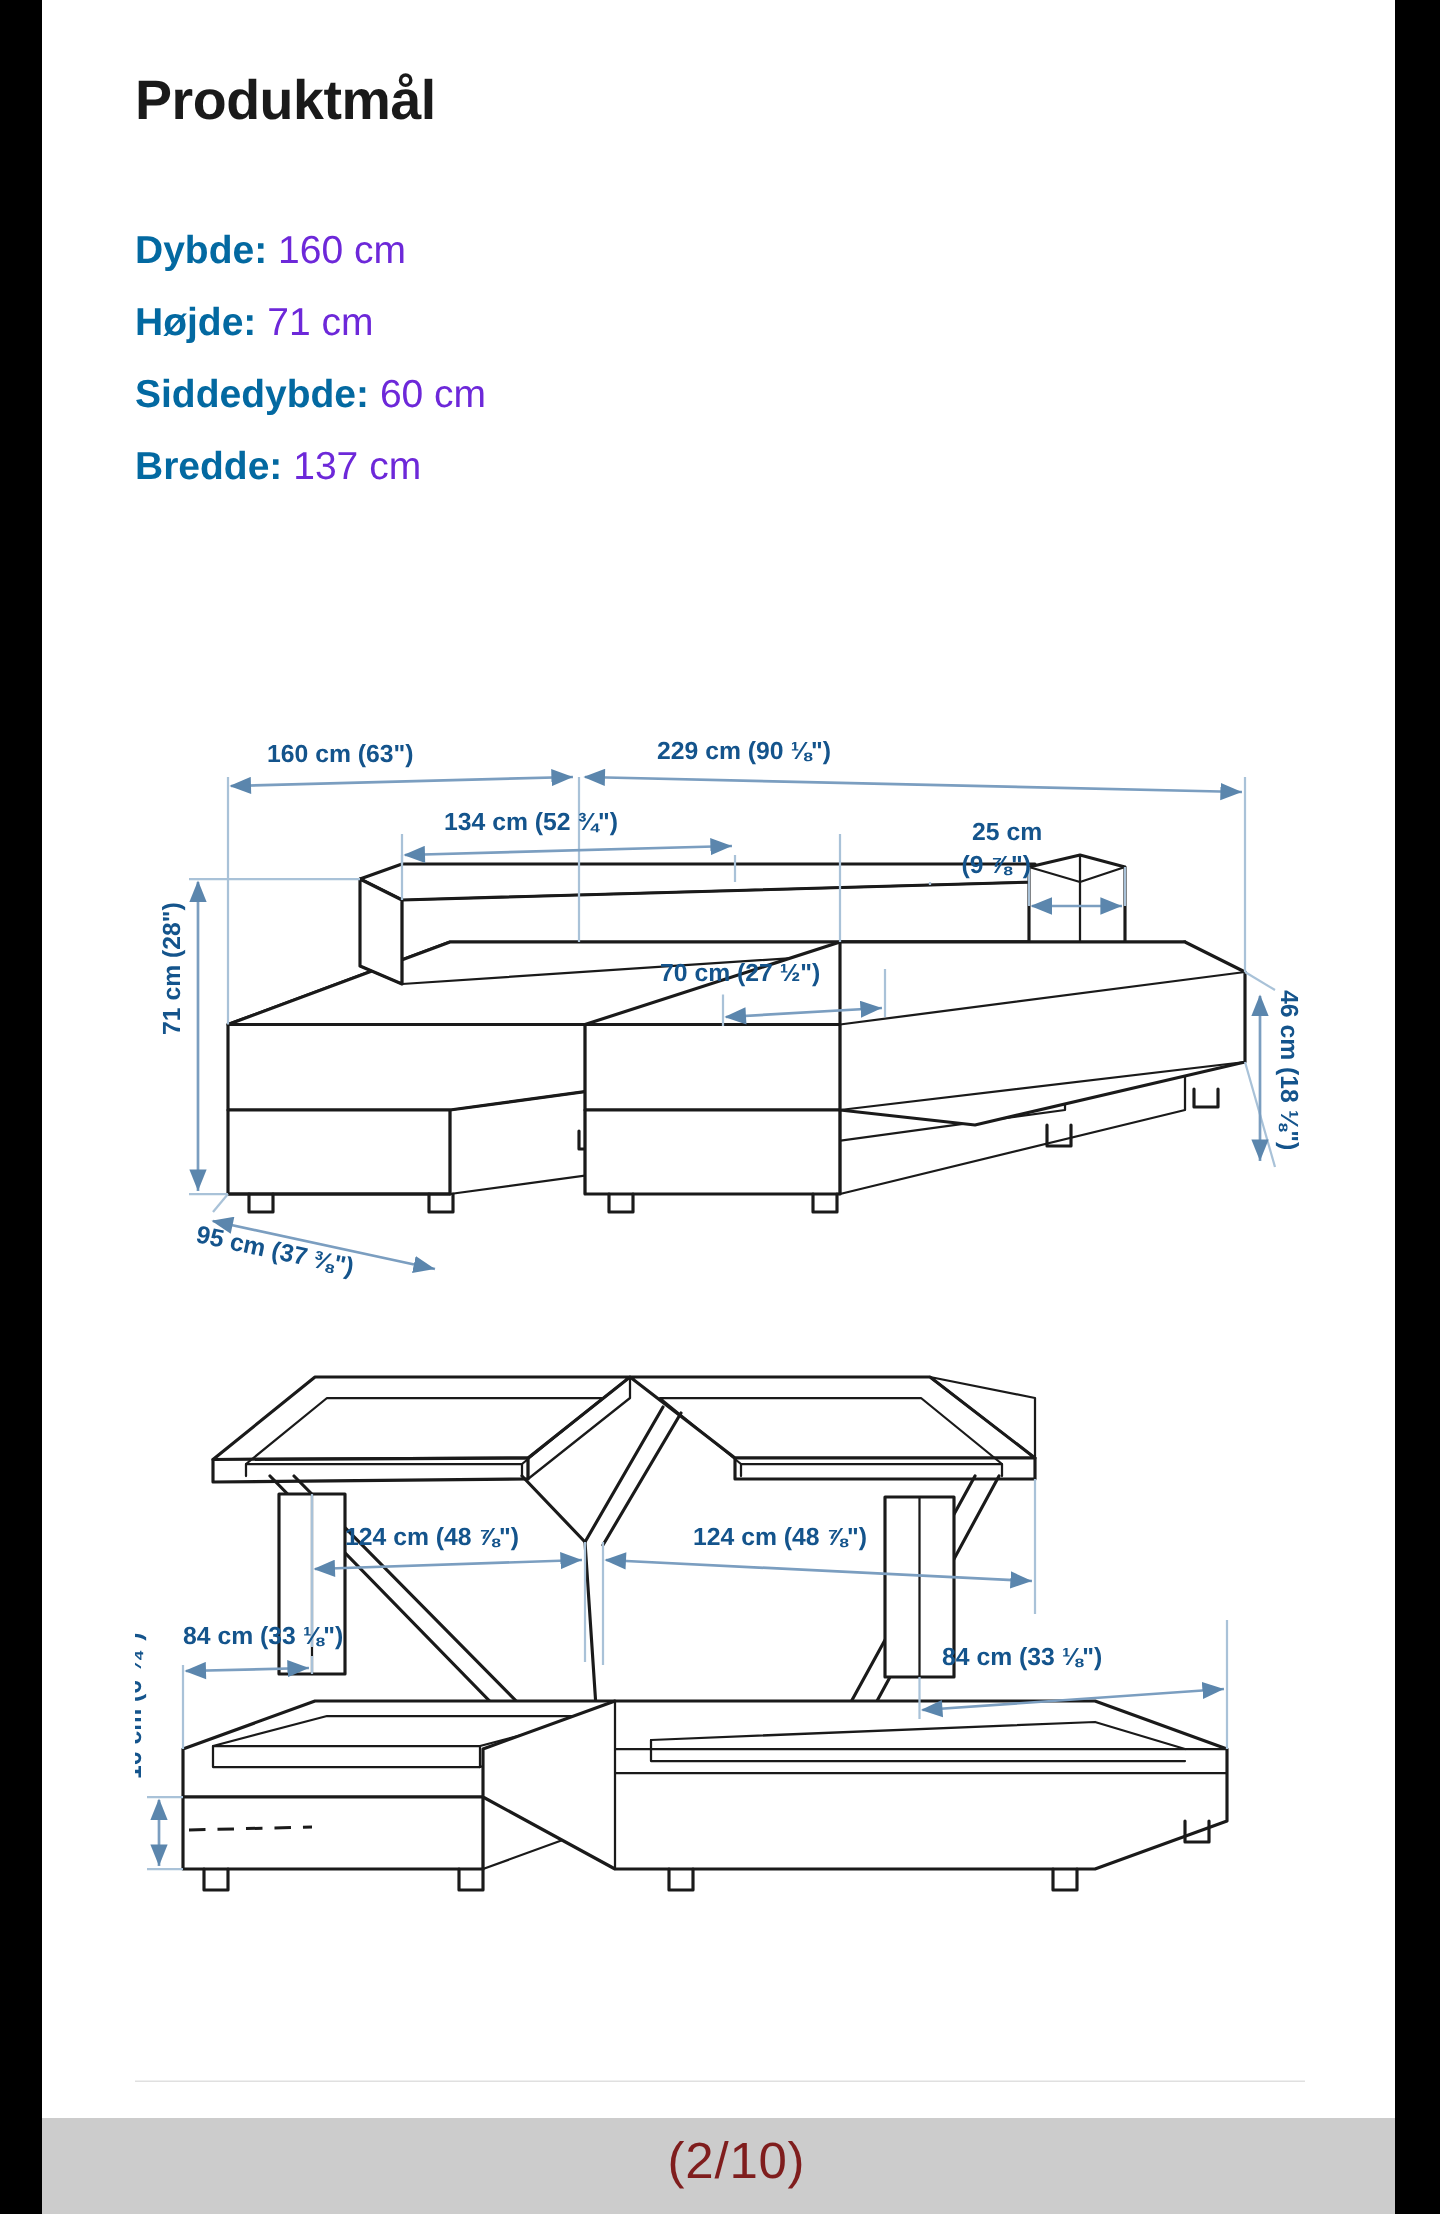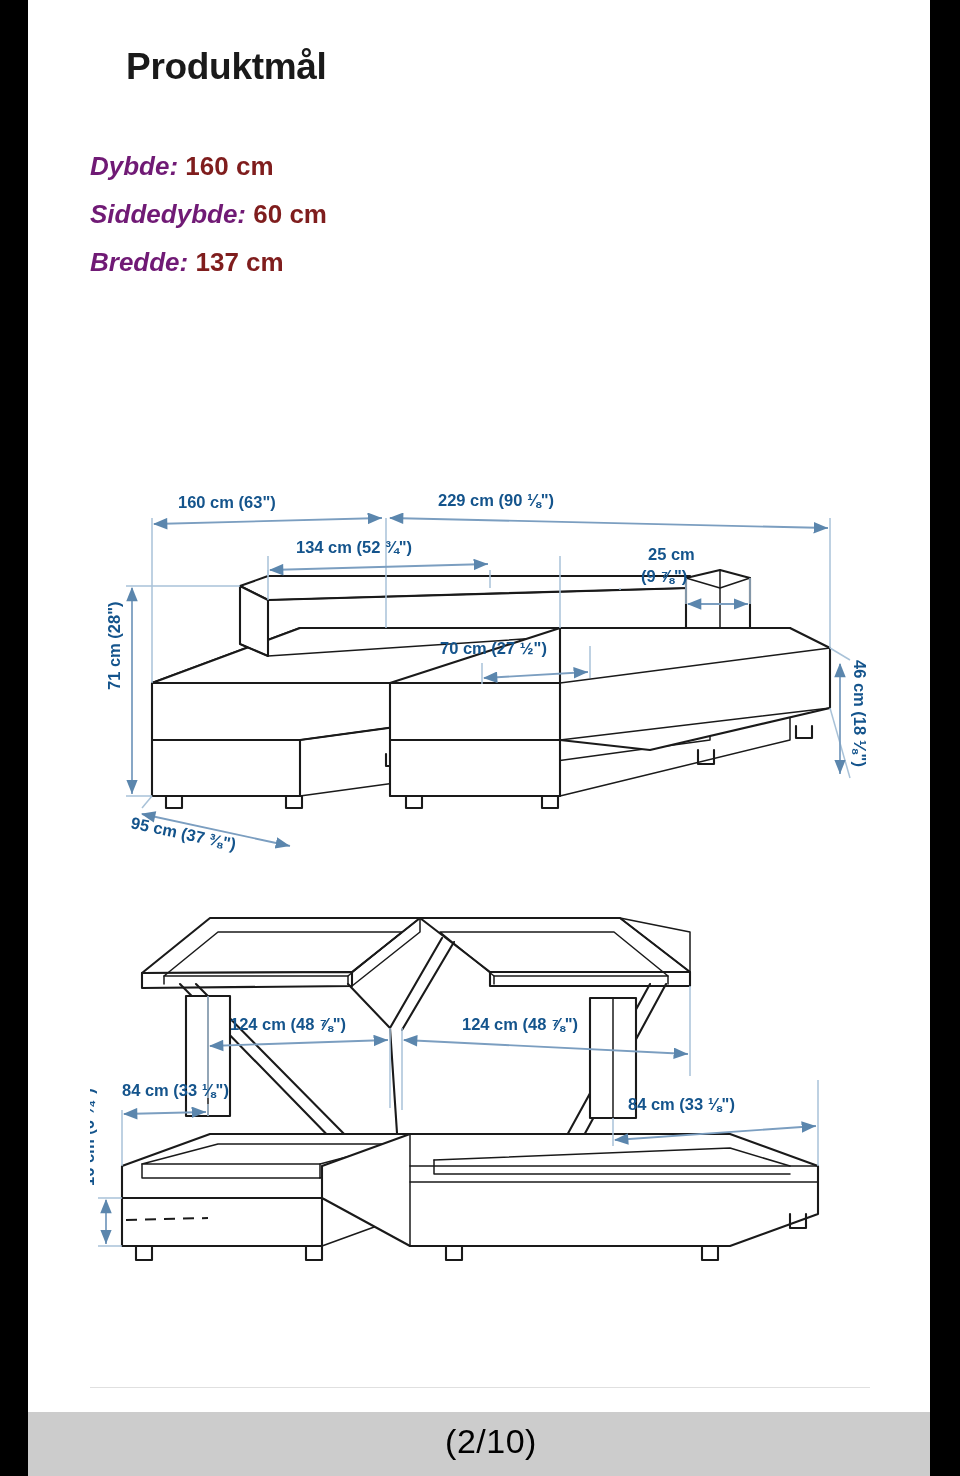--- a/index.html
+++ b/index.html
@@ -15,31 +15,30 @@
   #page {
     position:absolute; left:28px; top:0; width:902px; height:1476px;
     background:#ffffff; overflow:hidden;
   }
 
   
   .page-title {
     position:absolute; left:62px; top:46px;
     font-size:37px; font-weight:bold; color:#1a1a1a;
     letter-spacing:-0.3px;
-    margin-left:36px;
   }
 
   
   .spec-list { position:absolute; left:62px; top:153px; width:700px; }
   .spec-row {
     font-size:26px; color:#3d3d3d; line-height:1.0;
     margin-bottom:22px; white-space:nowrap;
   }
-  .spec-label { font-weight:bold; color:#701a75;font-style:italic; }
-  .spec-value { font-weight:bold; color:#7f1d1d; }
+  .spec-label { font-weight:bold; color:#0369a1; }
+  .spec-value { font-weight:normal; color:#6d28d9; }
 
   
   #diagram {
     position:absolute; left:62px; top:478px;
     width:780px; height:810px;
   }
   #diagram svg { display:block; width:780px; height:810px; }
 
   
   .divider {
@@ -50,39 +49,43 @@
   
   .bottom-bar {
     position:absolute; left:0; top:1412px; width:902px; height:64px;
     background:#cccccc;
   }
 
   
   .page-counter {
     position:absolute; left:0; top:1422px; width:902px;
     text-align:center;
-    font-size:34px; color:#000000; font-weight:normal;
+    font-size:34px; color:#7f1d1d; font-weight:normal;
     letter-spacing:0.5px;
     pointer-events:none;
     padding-left:24px;
   }
 </style>
 </head>
 <body>
 
 <div id="screen">
 
   <div id="page">
 
     <h1 class="page-title">Produktmål</h1>
 
     <div class="spec-list">
       <div class="spec-row">
         <span class="spec-label">Dybde:</span>
         <span class="spec-value">160 cm</span>
+      </div>
+      <div class="spec-row">
+        <span class="spec-label">Højde:</span>
+        <span class="spec-value">71 cm</span>
       </div>
       <div class="spec-row">
         <span class="spec-label">Siddedybde:</span>
         <span class="spec-value">60 cm</span>
       </div>
       <div class="spec-row">
         <span class="spec-label">Bredde:</span>
         <span class="spec-value">137 cm</span>
       </div>
     </div>

